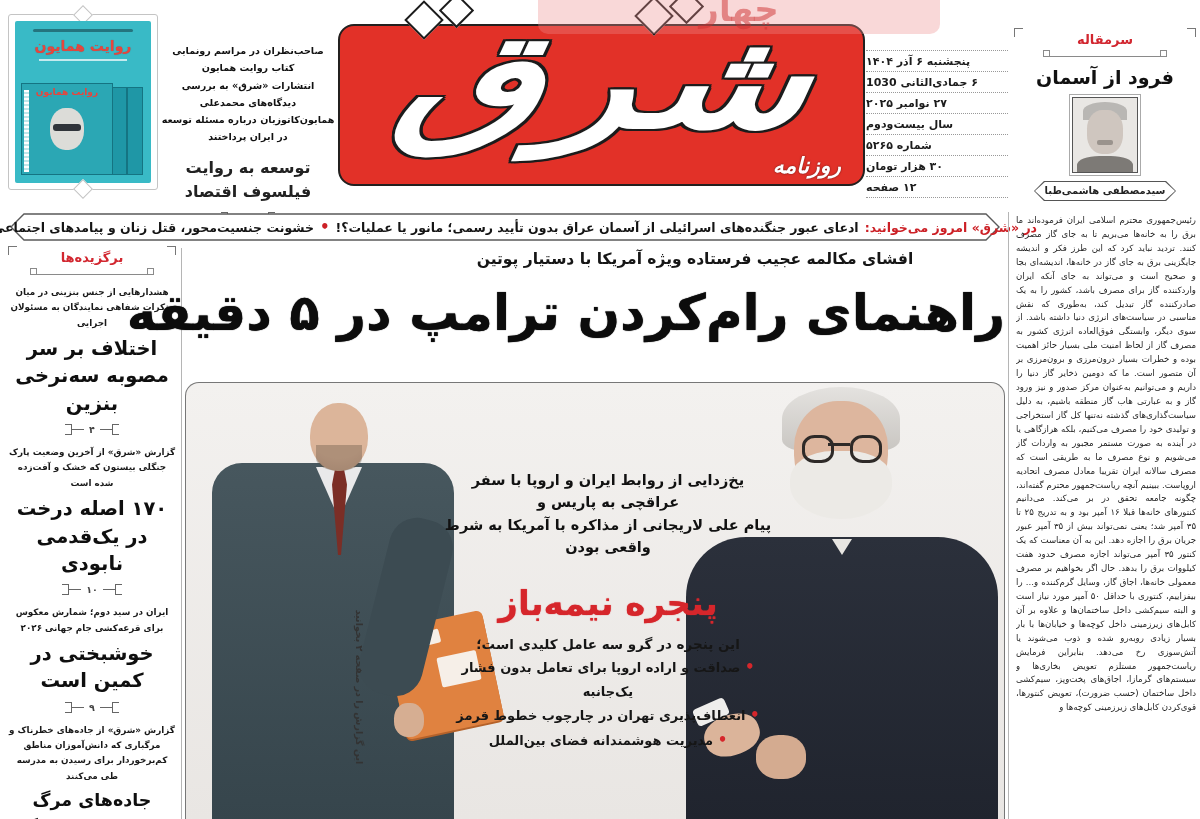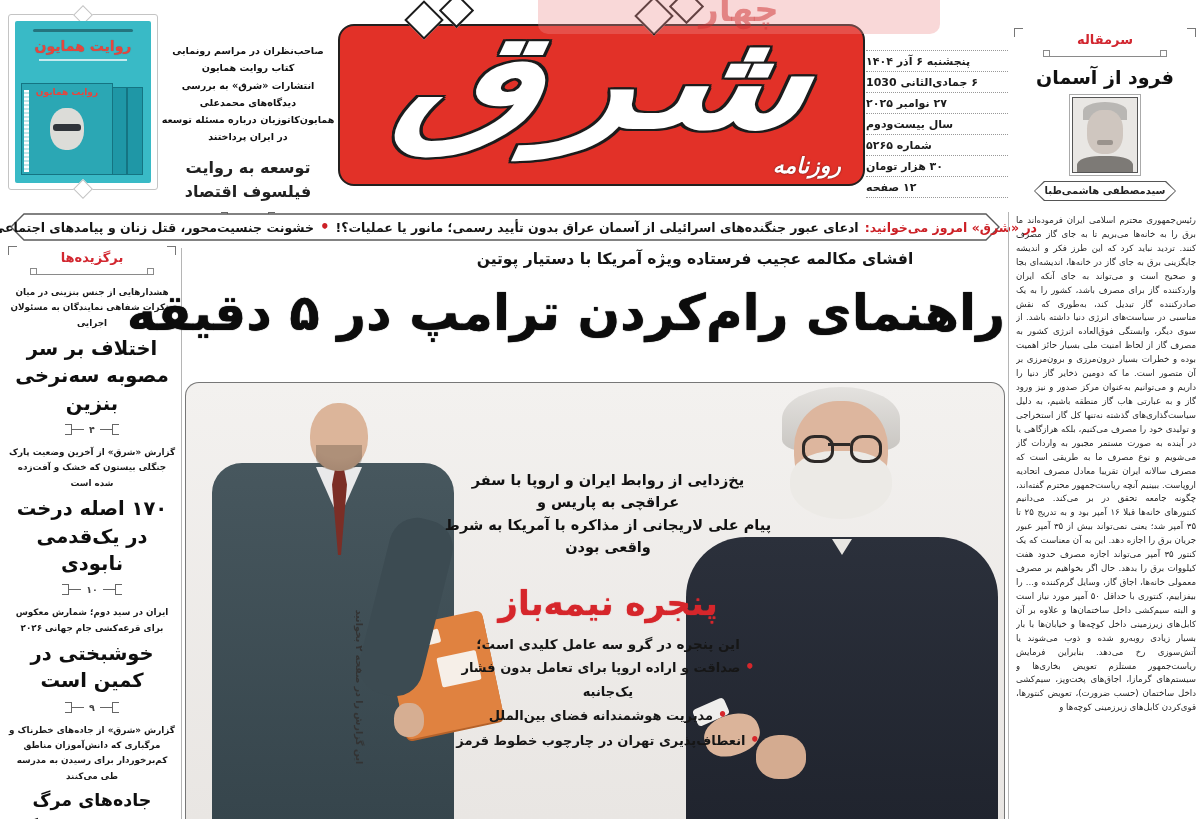--- a/index.html
+++ b/index.html
@@ -302,25 +302,25 @@
       <div class="ps-deck">یخ‌زدایی از روابط ایران و اروپا با سفر عراقچی به پاریس و</div>
       <div class="ps-deck">پیام علی لاریجانی از مذاکره با آمریکا به شرط واقعی بودن</div>
       <div class="ps-title">پنجره نیمه‌باز</div>
       <div class="ps-line">این پنجره در گرو سه عامل کلیدی است؛</div>
       <div class="ps-bullet">
         <span class="reddot">•</span>
         <span>صداقت و اراده اروپا برای تعامل بدون فشار یک‌جانبه</span>
       </div>
       <div class="ps-bullet">
         <span class="reddot">•</span>
-        <span>مدیریت هوشمندانه فضای بین‌الملل</span>
+        <span>انعطاف‌پذیری تهران در چارچوب خطوط قرمز</span>
       </div>
       <div class="ps-bullet">
         <span class="reddot">•</span>
-        <span>انعطاف‌پذیری تهران در چارچوب خطوط قرمز</span>
+        <span>مدیریت هوشمندانه فضای بین‌الملل</span>
       </div>
     </div>
 
     <div class="v-caption">این گزارش را در صفحه ۲ بخوانید</div>
   </div>
 
   <div class="abs ed-col">رئیس‌جمهوری محترم اسلامی ایران فرموده‌اند ما برق را به خانه‌ها می‌بریم تا به جای گاز مصرف کنند. تردید نباید کرد که این طرز فکر و اندیشه جایگزینی برق به جای گاز در خانه‌ها، اندیشه‌ای بجا و صحیح است و می‌تواند به جای آنکه ایران واردکننده گاز برای مصرف باشد، کشور را به یک صادرکننده گاز تبدیل کند، به‌طوری که نقش مناسبی در سیاست‌های انرژی دنیا داشته باشد. از سوی دیگر، وابستگی فوق‌العاده انرژی کشور به مصرف گاز از لحاظ امنیت ملی بسیار حائز اهمیت بوده و خطرات بسیار درون‌مرزی و برون‌مرزی بر آن متصور است. ما که دومین ذخایر گاز دنیا را داریم و می‌توانیم به‌عنوان مرکز صدور و نیز ورود گاز و به عبارتی هاب گاز منطقه باشیم، به دلیل سیاست‌گذاری‌های گذشته نه‌تنها کل گاز استخراجی و تولیدی خود را مصرف می‌کنیم، بلکه هرازگاهی یا در آینده به صورت مستمر مجبور به واردات گاز می‌شویم و نوع مصرف ما به طریقی است که مصرف سالانه ایران تقریبا معادل مصرف اتحادیه اروپاست. ببینیم آنچه ریاست‌جمهور محترم گفته‌اند، چگونه جامعه تحقق در بر می‌کند. می‌دانیم کنتورهای خانه‌ها قبلا ۱۶ آمپر بود و به تدریج ۲۵ تا ۳۵ آمپر شد؛ یعنی نمی‌تواند بیش از ۳۵ آمپر عبور جریان برق را اجازه دهد. این به آن معناست که یک کنتور ۳۵ آمپر می‌تواند اجازه مصرف حدود هفت کیلووات برق را بدهد. حال اگر بخواهیم بر مصرف معمولی خانه‌ها، اجاق گاز، وسایل گرم‌کننده و... را بیفزاییم، کنتوری با حداقل ۵۰ آمپر مورد نیاز است و البته سیم‌کشی داخل ساختمان‌ها و علاوه بر آن کابل‌های زیرزمینی داخل کوچه‌ها و خیابان‌ها با بار بسیار زیادی روبه‌رو شده و ذوب می‌شوند یا آتش‌سوزی رخ می‌دهد. بنابراین فرمایش ریاست‌جمهور مستلزم تعویض بخاری‌ها و سیستم‌های گرمازا، اجاق‌های پخت‌وپز، سیم‌کشی داخل ساختمان (حسب ضرورت)، تعویض کنتورها، قوی‌کردن کابل‌های زیرزمینی کوچه‌ها و</div>
 
 </div>
 

